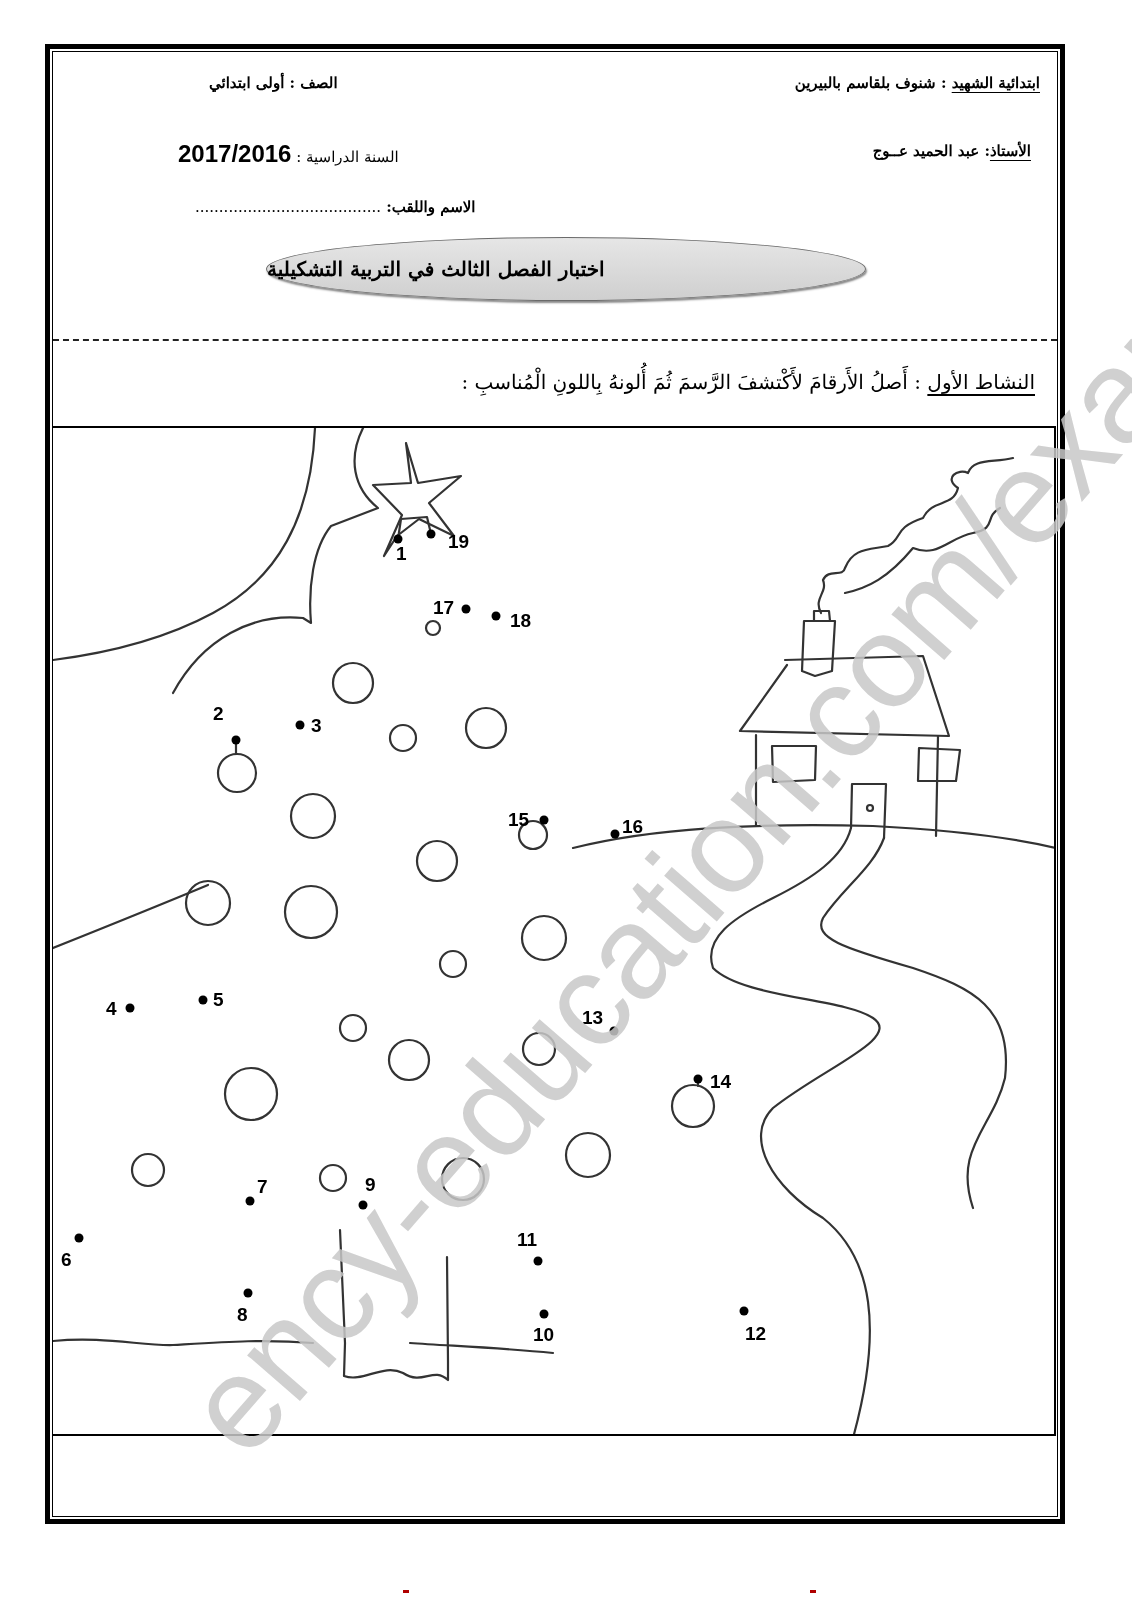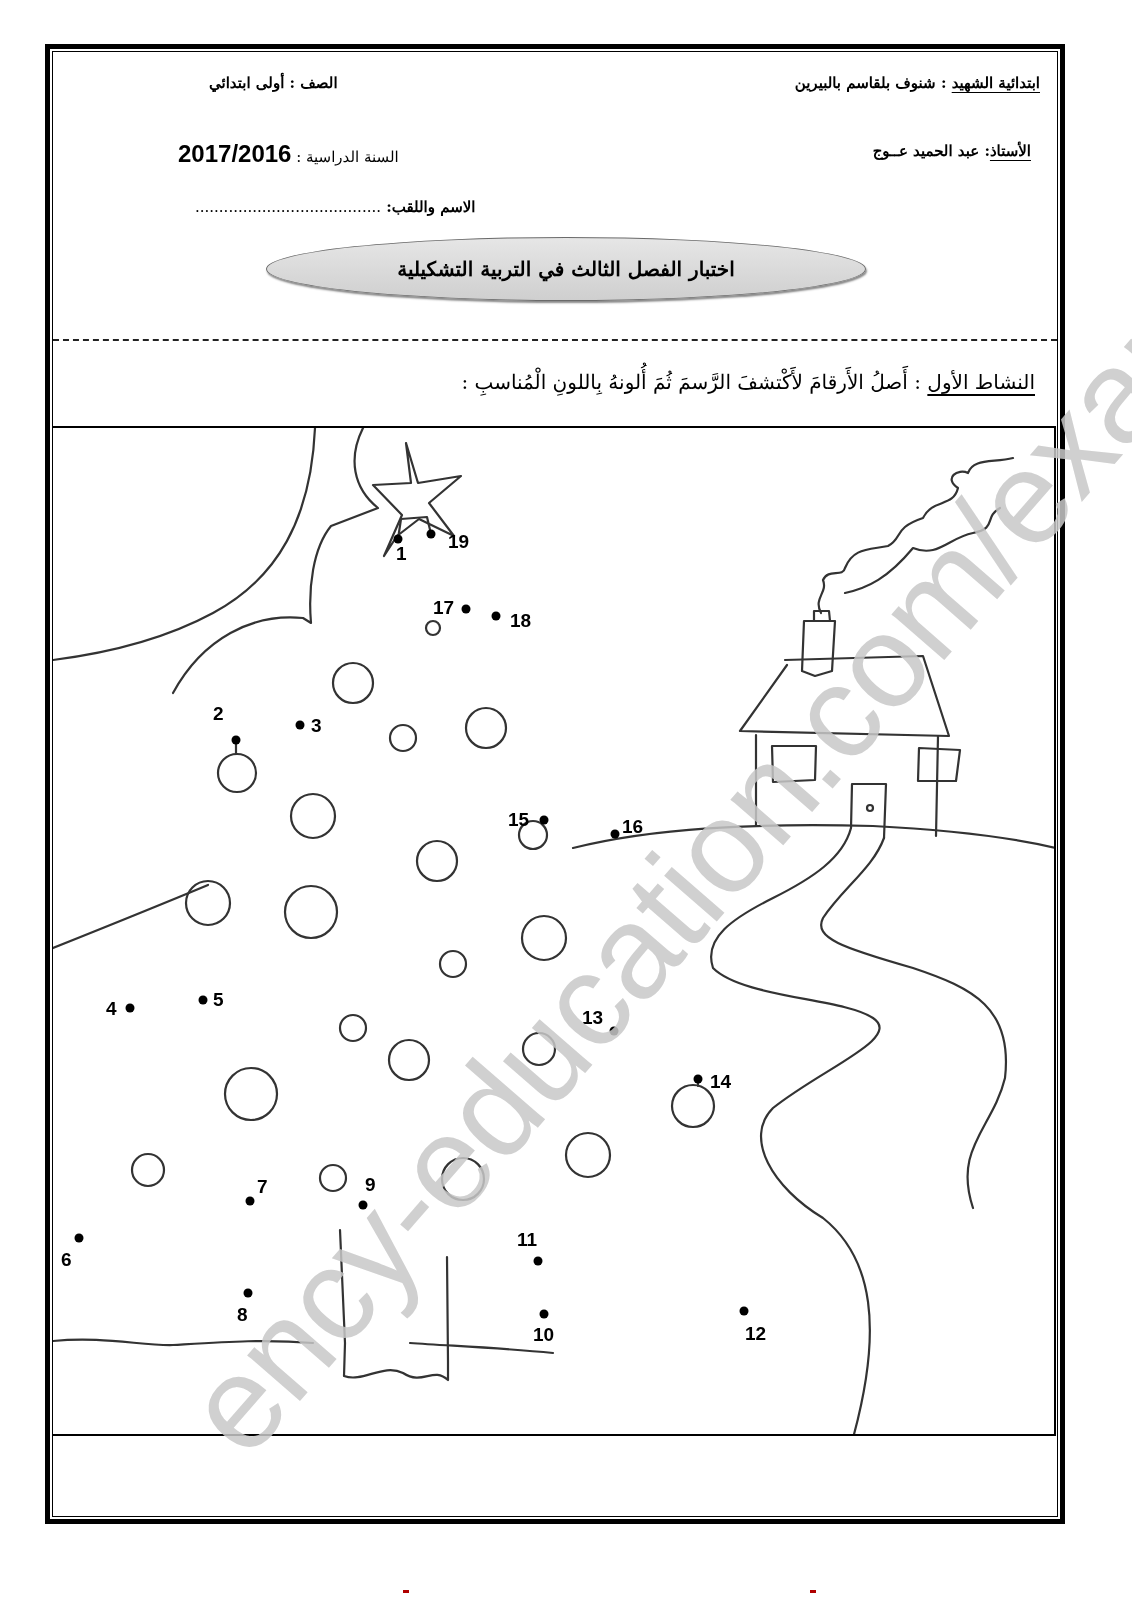--- a/index.html
+++ b/index.html
@@ -21,21 +21,21 @@
   #grade { left: 165px; top: 74px; margin-left: 44px; }
   #year { left: 178px; top: 140px; }
   #year .yr { font-family: "Liberation Sans", sans-serif; font-size: 24px; font-weight: bold; }
   #year .yl { font-weight: normal; font-size: 15px; }
   #name { left: 175px; top: 198px; margin-left: 20px; }
   #name .dots { font-weight: normal; letter-spacing: 1px; }
 
   .title-oval { position: absolute; left: 266px; top: 237px; width: 598px; height: 62px;
                 border-radius: 50%; background: linear-gradient(#e6e6e6, #cfcfcf);
                 border: 1.5px solid #6a6a6a; box-shadow: 1px 2px 2px #888;
-                display: flex; align-items: center; justify-content: center; }
+                display: flex; align-items: center; justify-content: flex-start; }
   .title-oval span { font-family: "DejaVu Serif", serif; font-size: 20px; font-weight: bold; }
 
   .dashed { position: absolute; left: 53px; top: 339px; width: 1004px; height: 0;
             border-top: 2px dashed #222; }
 
   #activity { position: absolute; right: 97px; top: 370px; font-size: 20px; white-space: nowrap;
               font-family: "DejaVu Serif", serif; }
   #activity .lbl { font-family: "DejaVu Sans", sans-serif; font-weight: normal;
                    text-decoration: underline; text-underline-offset: 5px; }
   #activity .ins { font-weight: normal; }

